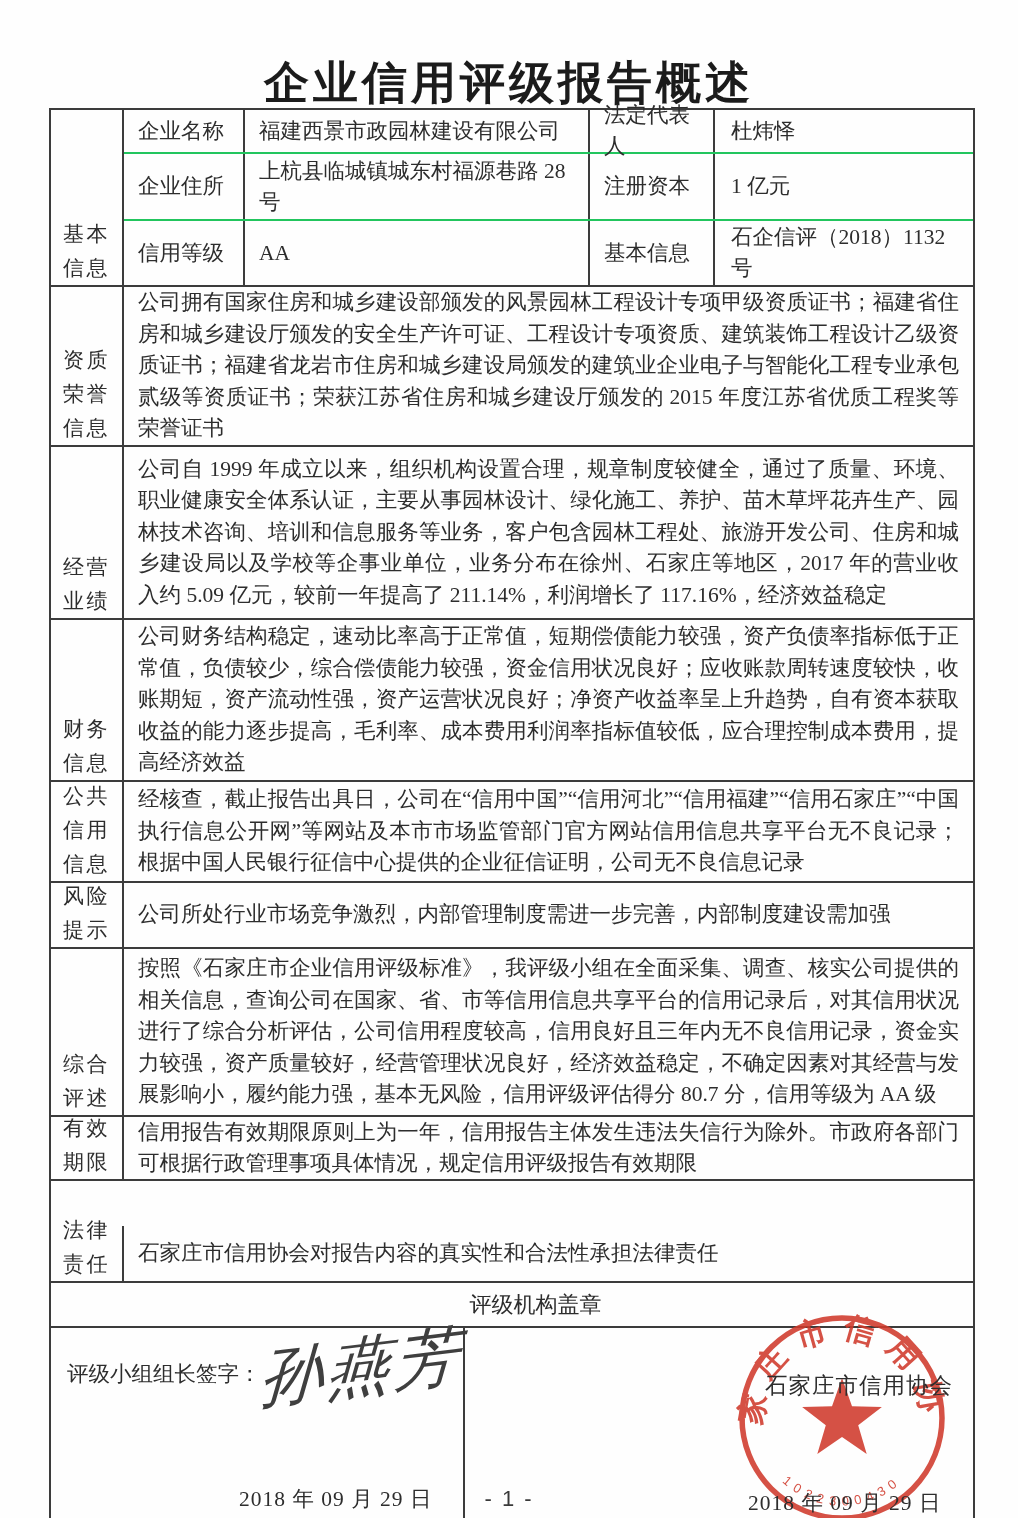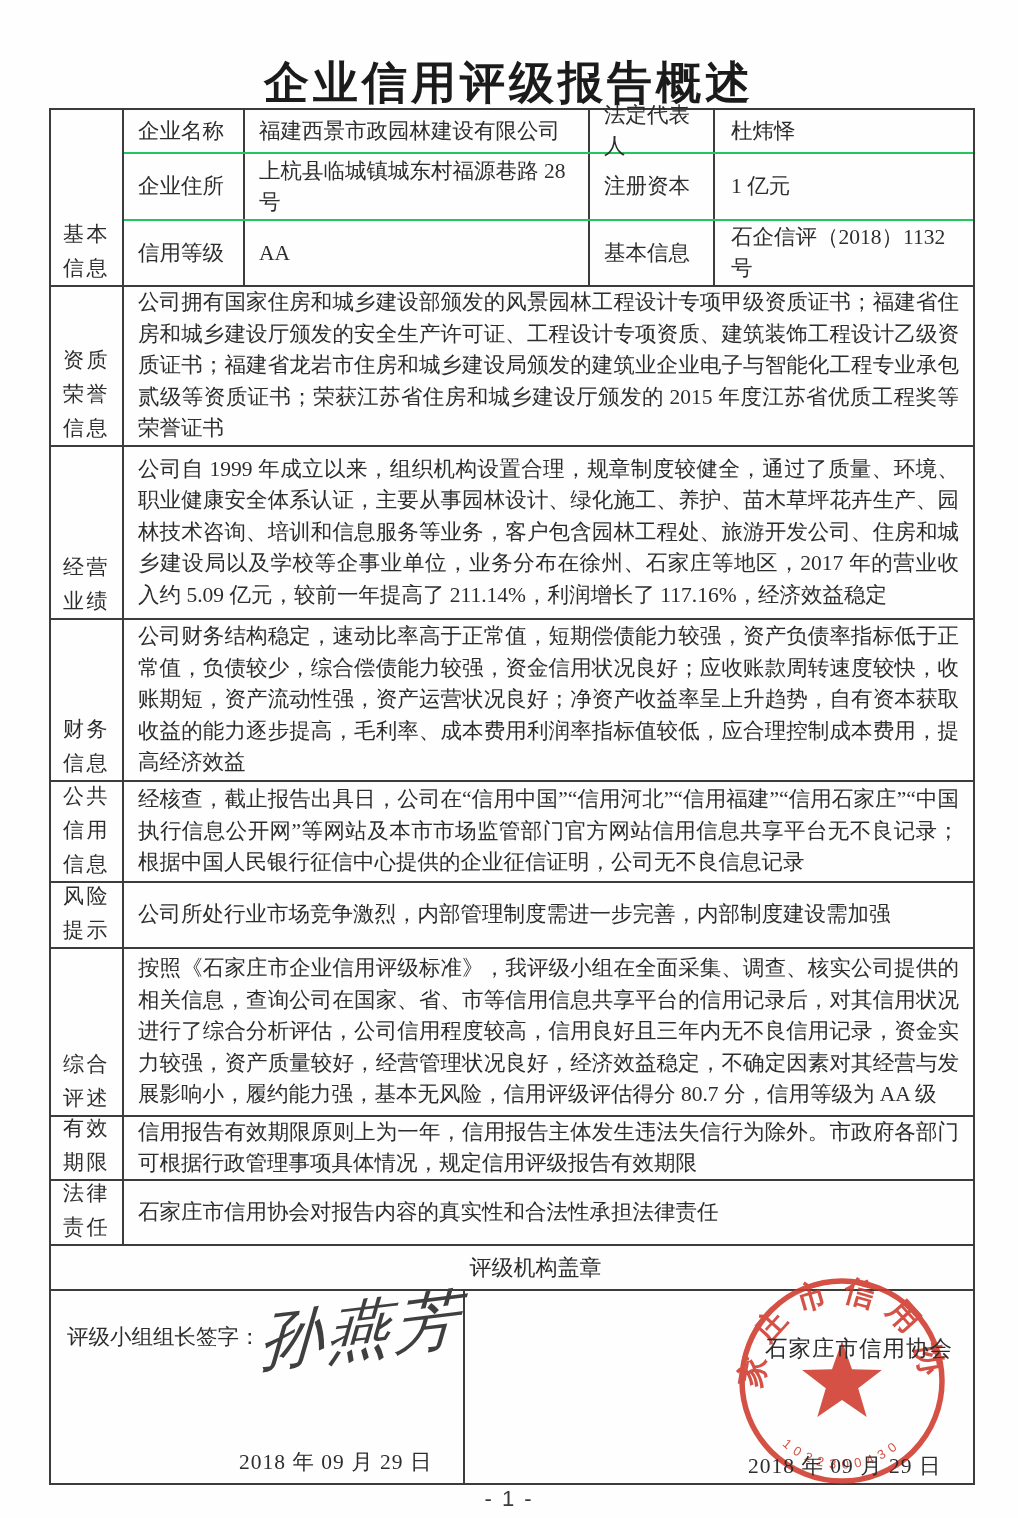--- a/index.html
+++ b/index.html
@@ -169,21 +169,21 @@
 
     <div class="row" style="height:64px;">
       <div class="sec-cell">
           <span>有效期限</span>
         </div>
       <div class="sec-content">
           <p>信用报告有效期限原则上为一年，信用报告主体发生违法失信行为除外。市政府各部门可根据行政管理事项具体情况，规定信用评级报告有效期限</p>
         </div>
     </div>
 
-    <div class="row" style="height:65px;">
+    <div class="row" style="height:57px;margin-top:45px;">
       <div class="sec-cell">
           <span>法律责任</span>
         </div>
       <div class="sec-content">
           <p>石家庄市信用协会对报告内容的真实性和合法性承担法律责任</p>
         </div>
     </div>
 
     <div class="row" style="height:45px;">
       <div class="sig-head-cell sig-head-right">评级机构盖章</div>

